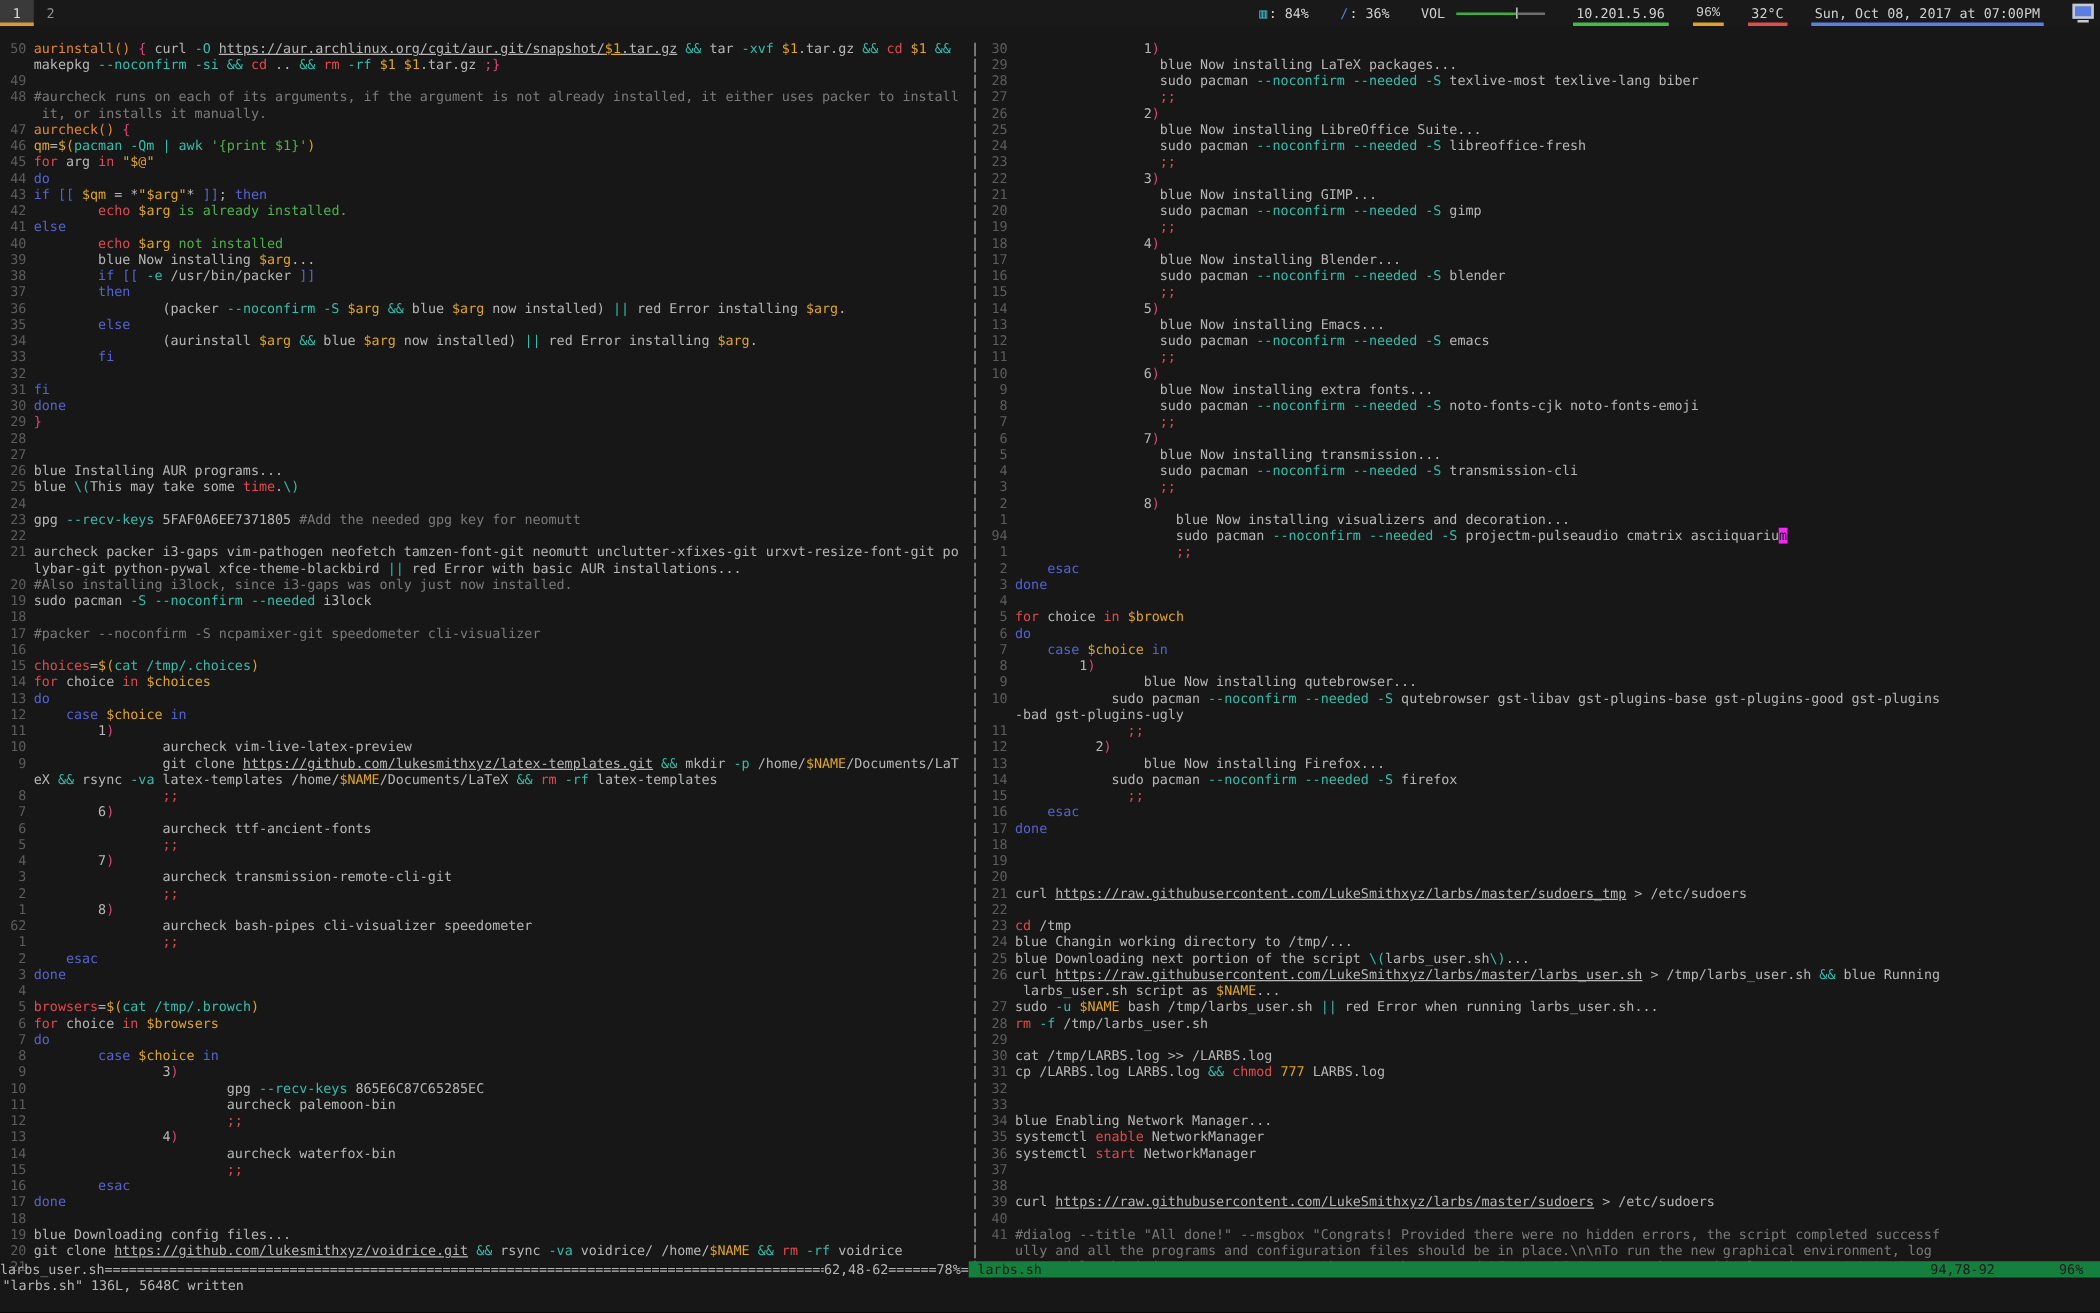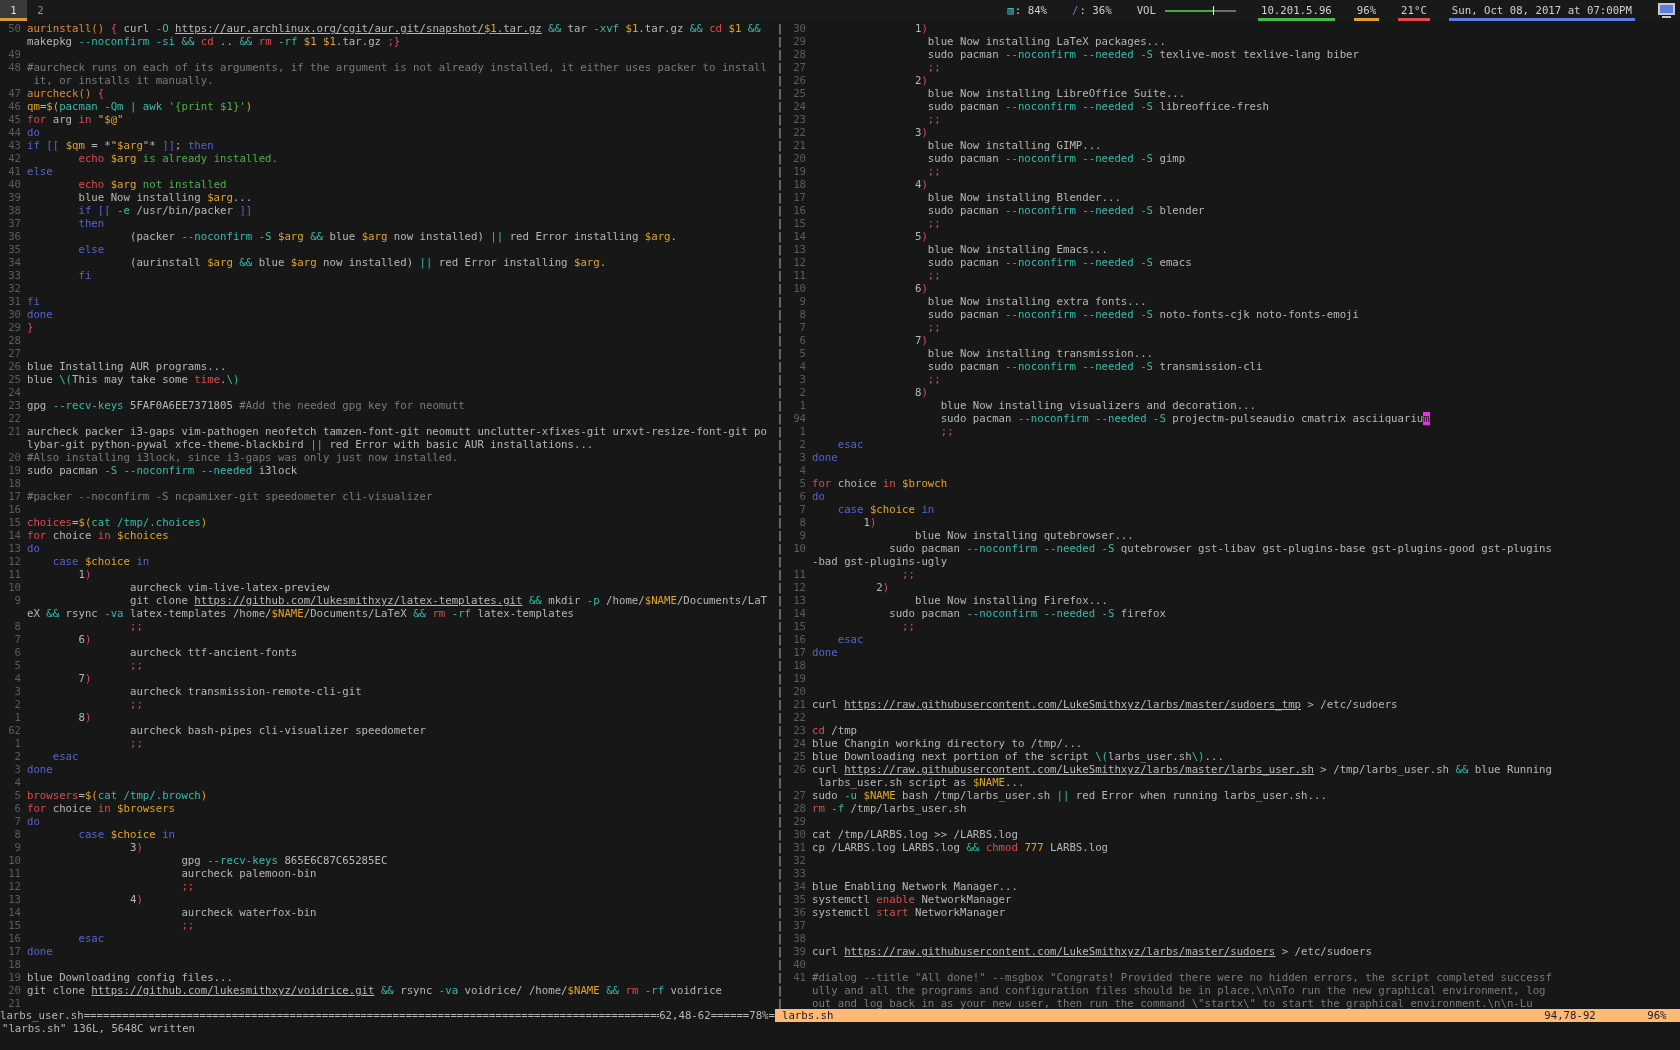--- a/index.html
+++ b/index.html
@@ -8,53 +8,53 @@
   
   .topbar{position:absolute;top:0;left:0;width:1680px;height:21px;background:#191919;
           display:flex;align-items:stretch;font-size:10.7px;color:#cfcfcf;}
   .ws{width:27px;display:flex;align-items:center;justify-content:center;color:#8f8f8f;cursor:default;}
   .ws.active{background:#3a3a3a;color:#dcdcdc;box-shadow:inset 0 -3px 0 #d79a35;}
   .stats{margin-left:auto;display:flex;align-items:stretch;gap:19px;padding-right:5px;}
   .stat{display:flex;align-items:center;padding:0 3px;white-space:pre;}
   .icon-cyan{color:#45c6cf;margin-right:1px;}
   .icon-blue{color:#5b7fe0;margin-right:1px;}
   .u-green{box-shadow:inset 0 -3px 0 #44bb44;}
-  .u-orange{box-shadow:inset 0 -3px 0 #dfa02c;}
+  .u-orange{box-shadow:inset 0 -3px 0 #dfa02c;font-family:Liberation Mono, monospace;}
   .u-red{box-shadow:inset 0 -3px 0 #e04c4c;}
   .u-blue{box-shadow:inset 0 -3px 0 #5b7fe0;}
   .slider{display:inline-flex;align-items:center;margin-left:9px;}
   .slider .fillbar{width:48px;height:2px;background:#3fae3f;}
   .slider .tick{width:1px;height:9px;background:#ededed;}
   .slider .track{width:22px;height:2px;background:#6e6e6e;}
   .sysicon{position:relative;width:17px;height:15px;align-self:center;margin-left:4px;}
   .sysicon .scr{position:absolute;left:0;right:0;top:0;bottom:3px;border:2px solid #c9c9c9;background:#5b7fe0;}
   .sysicon .base{position:absolute;bottom:0;left:4px;right:4px;height:2px;background:#c9c9c9;}
   
-  .editor{position:absolute;top:22px;left:0;width:1680px;height:988px;display:flex;overflow:hidden;
+  .editor{position:absolute;top:32px;left:0;width:1680px;height:988px;display:flex;overflow:hidden;
           font-size:10.7px;line-height:13px;}
   .pane{height:988px;overflow:hidden;white-space:pre;padding-left:7px;box-sizing:border-box;}
   .pane.left{width:775px;}
   .vsep{width:10px;text-align:center;color:#b8b8b8;white-space:pre;overflow:hidden;}
   .pane.right{flex:1;}
   .row{height:13px;overflow:hidden;}
   .ln{display:inline-block;width:14px;text-align:right;margin-right:6px;color:#5c5c5c;}
   .ln.lncur{text-align:right;}
   
   .w{color:#b6b6b6;} .cm{color:#7a7a7a;text-align:center;} .kw{color:#5663cf;} .rd{color:#dd4a50;}
   .pk{color:#e0437c;} .fn{color:#e2872c;} .va{color:#dfa428;} .tl{color:#35bcaa;}
   .gr{color:#4db04d;}
   .u{color:#b6b6b6;text-decoration:underline;}
   .vau{color:#dfa428;text-decoration:underline;}
   .cur{background:#f32af3;color:#141414;}
   
   .statusrow{position:absolute;top:1009px;left:0;width:1680px;height:13px;display:flex;
              font-size:10.7px;line-height:13px;white-space:pre;}
   .st-left{width:775px;display:flex;color:#b6b6b6;overflow:hidden;}
   .st-left .fill{flex:1;overflow:hidden;}
-  .st-right{flex:1;background:#fdba74;color:#1b1b1b;display:flex;justify-content:space-between;
+  .st-right{flex:1;background:#15803d;color:#1b1b1b;display:flex;justify-content:space-between;
             padding:0 7px;overflow:hidden;}
   .cmdline{position:absolute;top:1022px;left:2px;width:1676px;height:13px;color:#b6b6b6;
            font-size:10.7px;line-height:13px;white-space:pre;}
 </style>
 </head>
 <body>
 
 <div class="screen">
 
   <div class="topbar">
@@ -75,21 +75,21 @@
           <span class="fillbar"></span><span class="tick"></span><span class="track"></span>
         </span>
       </div>
       <div class="stat u-green">
         <span>10.201.5.96</span>
       </div>
       <div class="stat u-orange">
         <span>96%</span>
       </div>
       <div class="stat u-red">
-        <span>21°C</span>
+        <span>32°C</span>
       </div>
       <div class="stat u-blue">
         <span>Sun, Oct 08, 2017 at 07:00PM</span>
       </div>
       <div class="sysicon">
         <span class="scr"></span>
           <span class="base"></span>
       </div>
     </div>
   </div>

